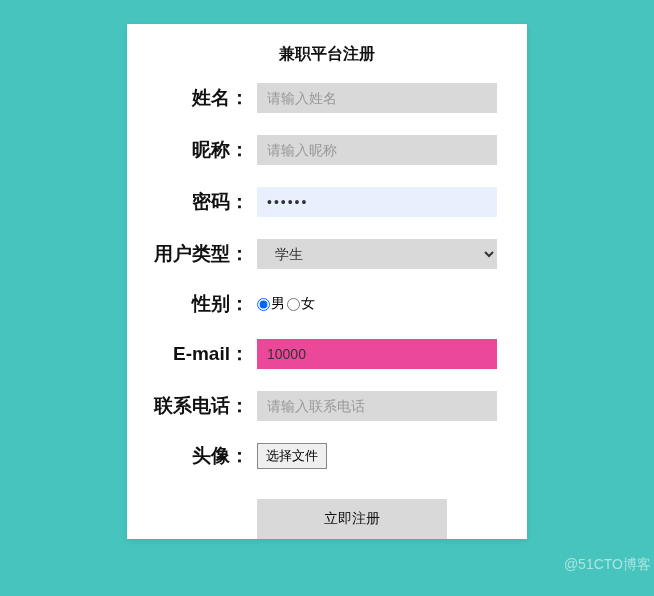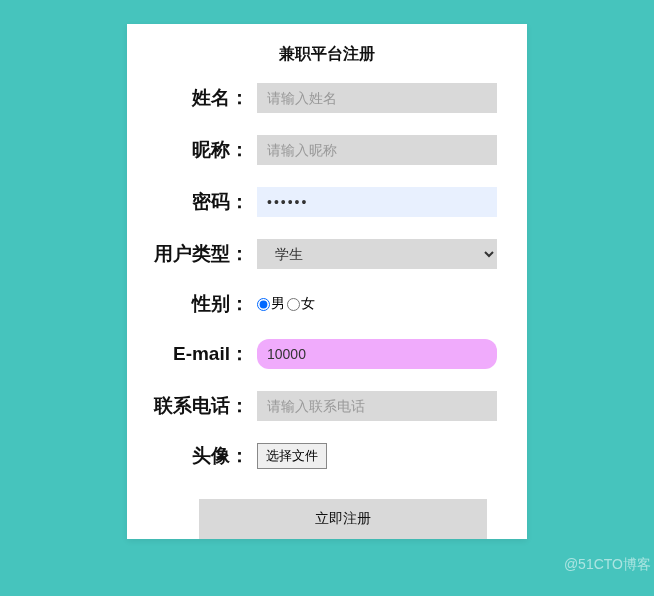--- a/index.html
+++ b/index.html
@@ -47,22 +47,21 @@
       width: 240px;
       height: 30px;
       background: #d9d9d9;
       border: none;
       padding: 0 10px;
       font-size: 14px;
       color: #333;
       font-family: inherit;
     }
     input[type="text"].filled, input[type="email"].filled {
-      background: #f0abfc;
-      border-radius: 12px;
+      background: #ec4899;
     }
     input[type="password"] {
       background: #e8f0fe;
       letter-spacing: 2px;
     }
     input::placeholder {
       color: #999;
     }
     select {
       background: #d9d9d9;
@@ -90,22 +89,22 @@
       font-size: 13px;
       font-family: Liberation Sans, sans-serif;
       cursor: pointer;
     }
     .submit-row {
       padding: 0 20px;
       margin-top: 30px;
     }
     .submit-btn {
       display: block;
-      width: 288px;
-      margin-left: 52px;
+      width: 190px;
+      margin-left: 110px;
       height: 40px;
       background: #d9d9d9;
       border: none;
       font-size: 14px;
       font-family: inherit;
       cursor: pointer;
       color: #111;
     }
     .watermark {
       position: absolute;

